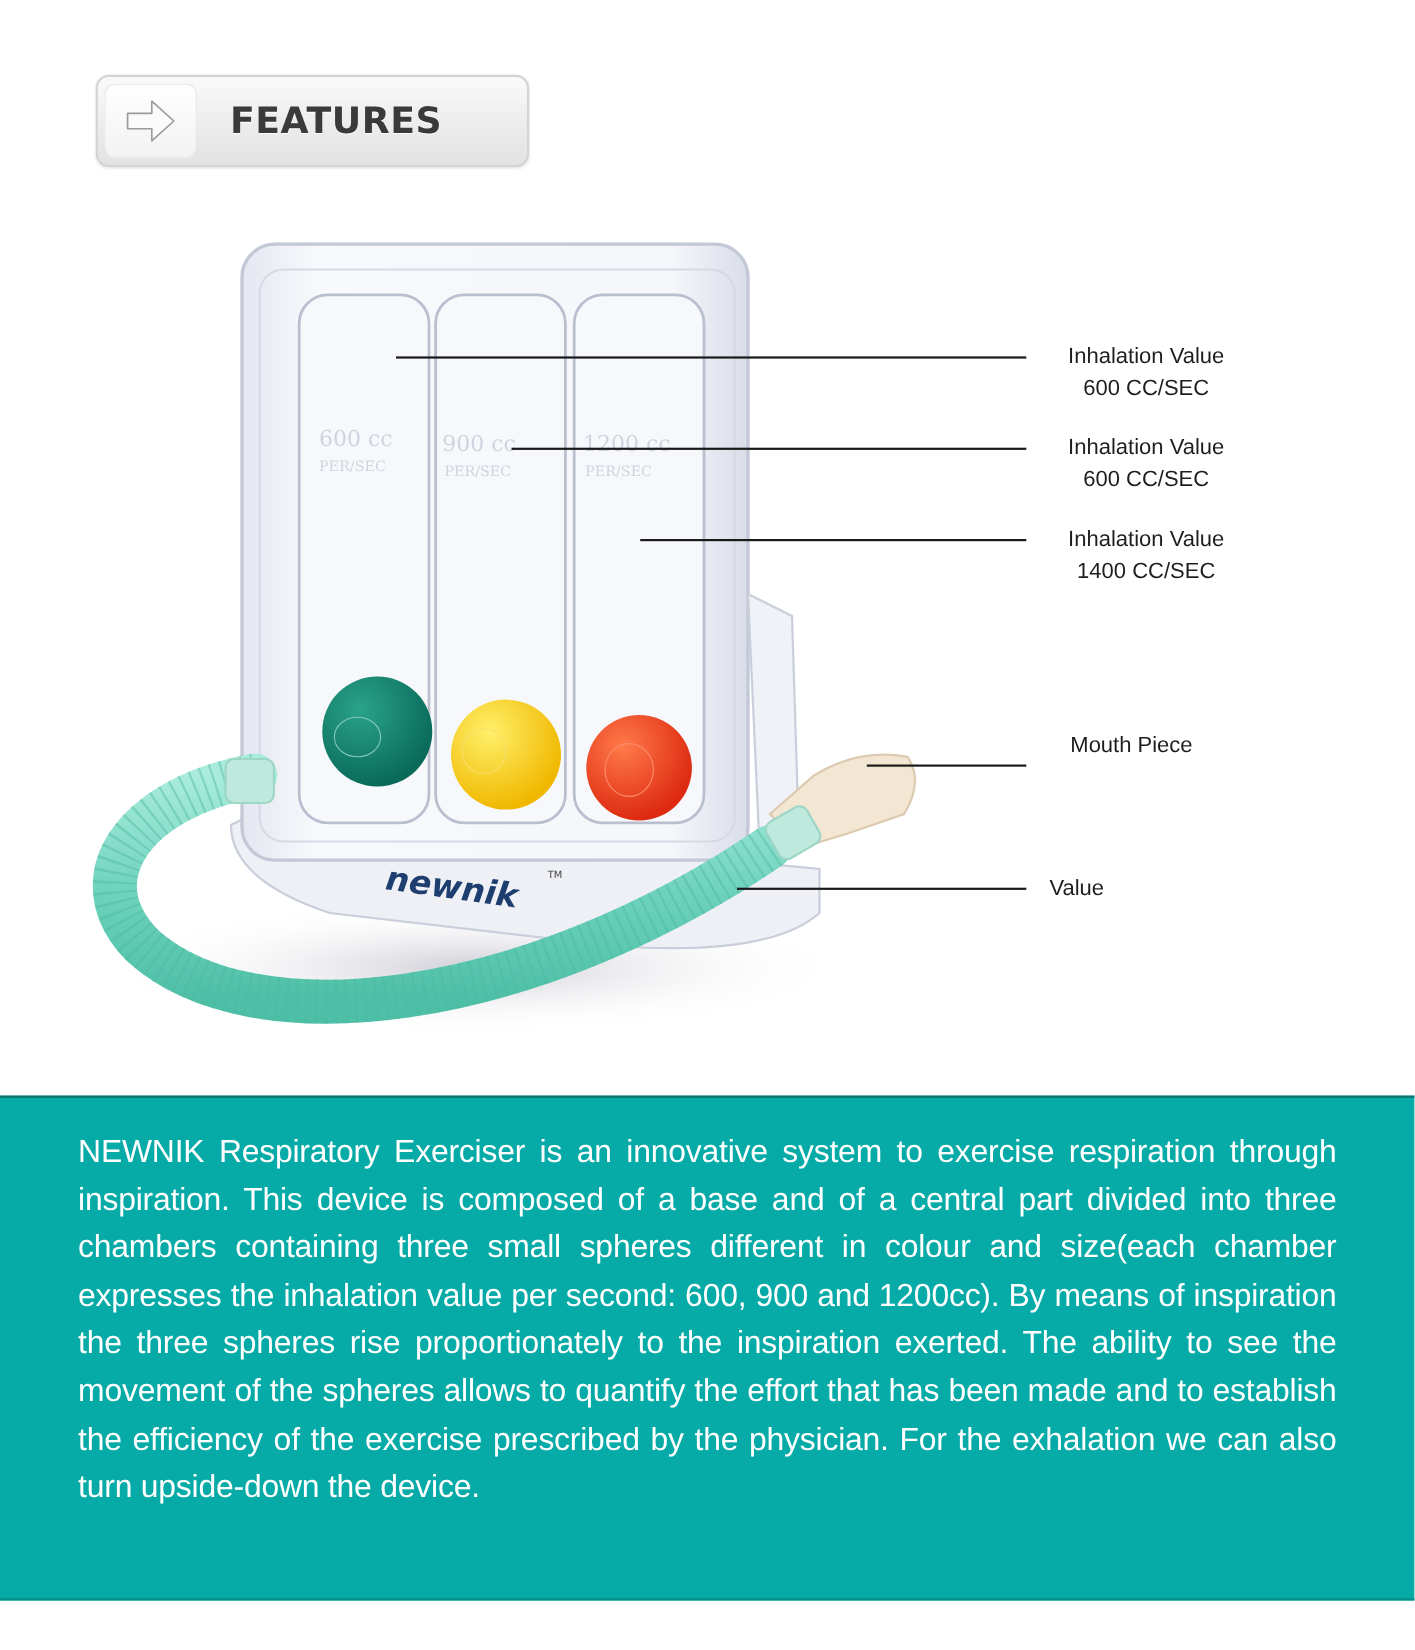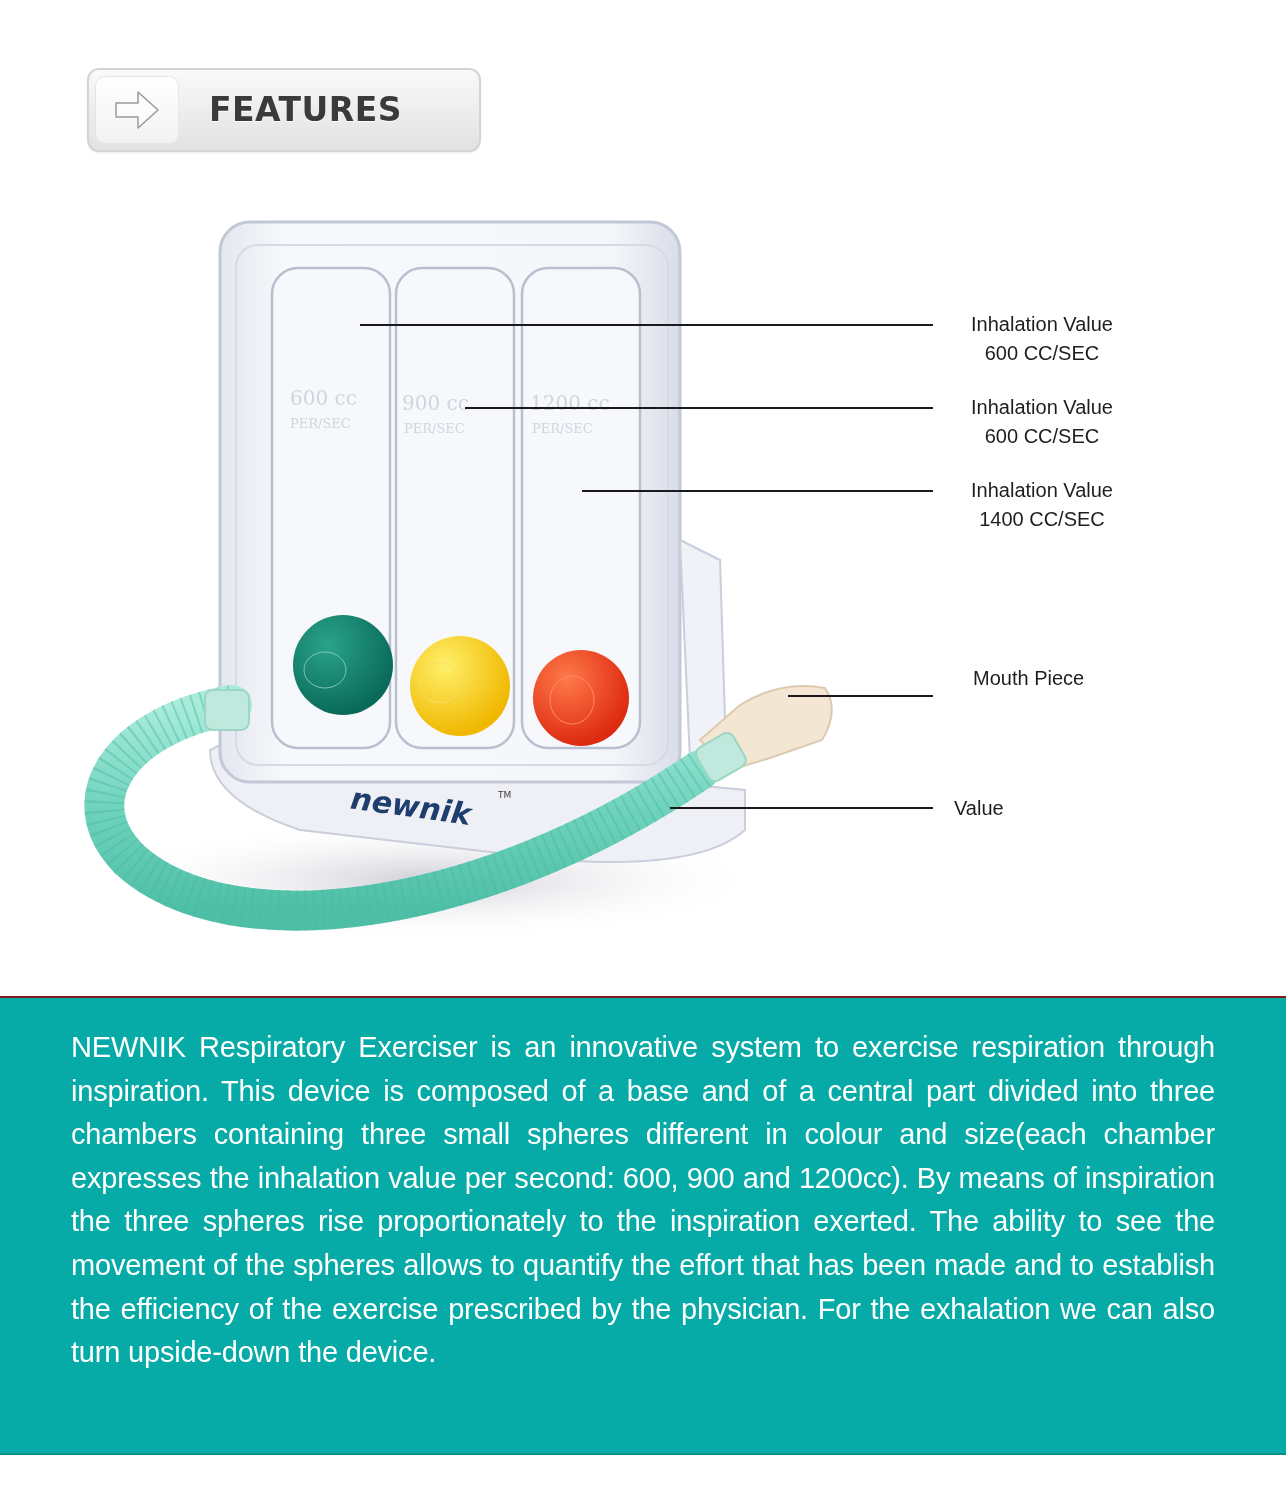--- a/index.html
+++ b/index.html
@@ -35,21 +35,21 @@
   .callout-label {
     position: absolute; font-family: Liberation Sans, sans-serif; font-size: 20px;
     color: #1e1e1e; text-align: center; line-height: 29px; width: 240px;
   }
   .callout-label.left { text-align: left; }
 
   
   .panel {
     position: absolute; left: 0; top: 996px; width: 1286px; height: 459px;
     background: #06aaa6;
-    border-top: 2px solid #7f1d1d;
+    border-top: 2px solid #0f766e;
     border-bottom: 2px solid #058f8b;
     box-sizing: border-box;
   }
   .panel-text {
     position: absolute; left: 71px; top: 28px; width: 1144px;
     font-family: "Liberation Sans", sans-serif; font-size: 29px; line-height: 43.6px;
     color: #ffffff; text-align: justify; letter-spacing: -0.2px;
   }
 </style>
 </head>

